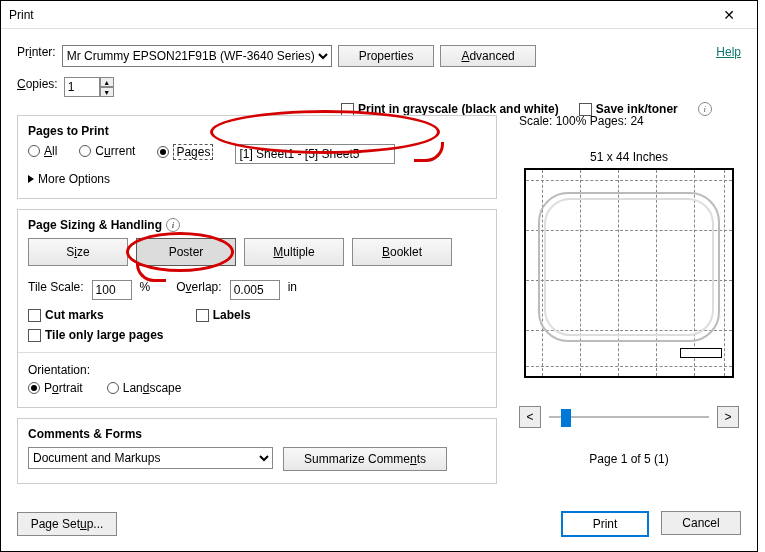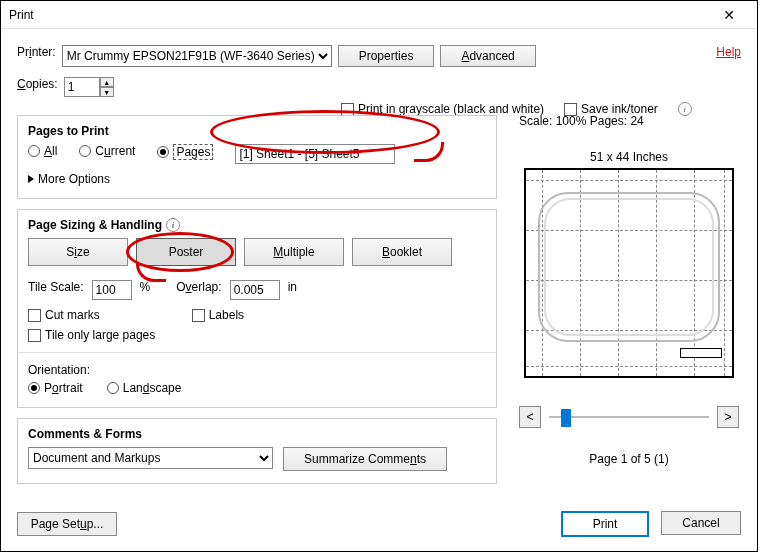--- a/index.html
+++ b/index.html
@@ -8,26 +8,26 @@
   .titlebar { height:28px; display:flex; align-items:center; padding:0 8px; border-bottom:1px solid #e0e0e0; }
   .titlebar .title { font-size:12px; }
   .titlebar .close { margin-left:auto; width:40px; height:28px; display:flex; align-items:center; justify-content:center; cursor:pointer; font-size:14px;}
   .content { position:absolute; top:28px; left:0; right:0; bottom:0; padding:16px; }
   .row { display:flex; align-items:flex-start; gap:6px; }
   .lbl { white-space:nowrap; }
   .under { text-decoration:underline; }
   select.printer { width:270px; height:22px; border:1px solid #7a7a7a; background:#fff; }
   .btn { height:22px; padding:0 20px; border:1px solid #8a8a8a; background:linear-gradient(#f8f8f8,#e8e8e8); cursor:pointer; white-space:nowrap; }
   .btn.active { border:1px solid #5a5a5a; background:#dcdcdc; }
-  .help { margin-left:auto; color:#b91c1c; text-decoration:underline; cursor:pointer; }
+  .help { margin-left:auto; color:#0f766e; text-decoration:underline; cursor:pointer; }
   .spin { display:inline-flex; }
   .spin input { width:36px; height:20px; border:1px solid #888; text-align:left; padding:0 3px; }
   .spin .arrows { display:flex; flex-direction:column; }
   .spin .arrows div { width:14px; height:10px; border:1px solid #888; background:#eee; font-size:7px; display:flex; align-items:center; justify-content:center; cursor:pointer; line-height:1;}
-  .chk { display:inline-flex; align-items:center; gap:4px; }
+  .chk { display:inline-flex; align-items:center; gap:4px;font-weight:bold; }
   .chk .box { width:13px; height:13px; border:1px solid #555; background:#fff; }
   .info-icon { width:14px; height:14px; border:1px solid #888; border-radius:50%; display:inline-flex; align-items:center; justify-content:center; font-size:9px; color:#666; font-style:italic; font-family:serif;}
   .group { border:1px solid #ccc; padding:8px 10px 12px; margin-top:10px; position:relative; }
   .group-title { font-weight:bold; margin-bottom:6px; display:flex; align-items:center; gap:4px;}
   .radio { display:inline-flex; align-items:center; gap:4px; cursor:pointer;}
   .radio .r { width:12px; height:12px; border:1px solid #555; border-radius:50%; display:flex; align-items:center; justify-content:center;}
   .radio .r.sel::after{ content:""; width:6px; height:6px; background:#000; border-radius:50%;}
   .dashed-focus { border:1px dashed #555; padding:0 2px; }
   .tri { display:inline-block; width:0;height:0;border-top:4px solid transparent;border-bottom:4px solid transparent;border-left:6px solid #000; margin-right:4px;}
   .size-btns { display:flex; gap:8px; margin-top:6px;}

